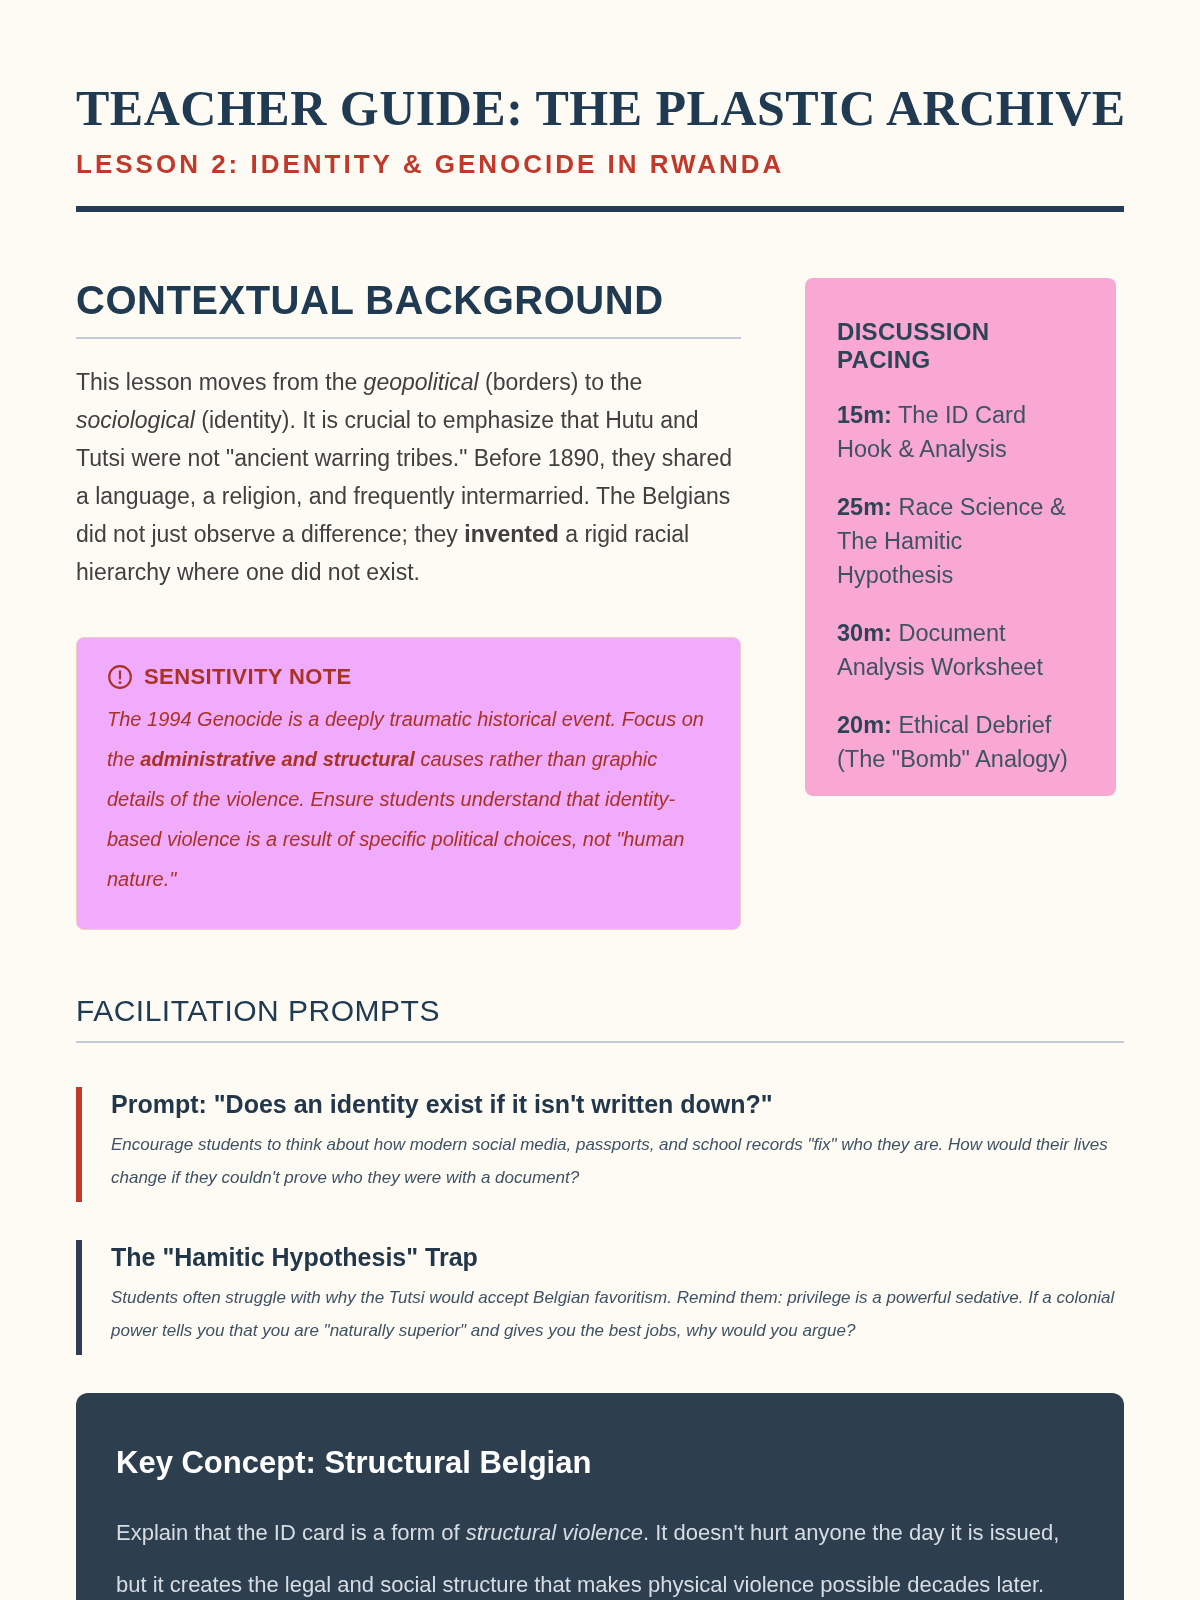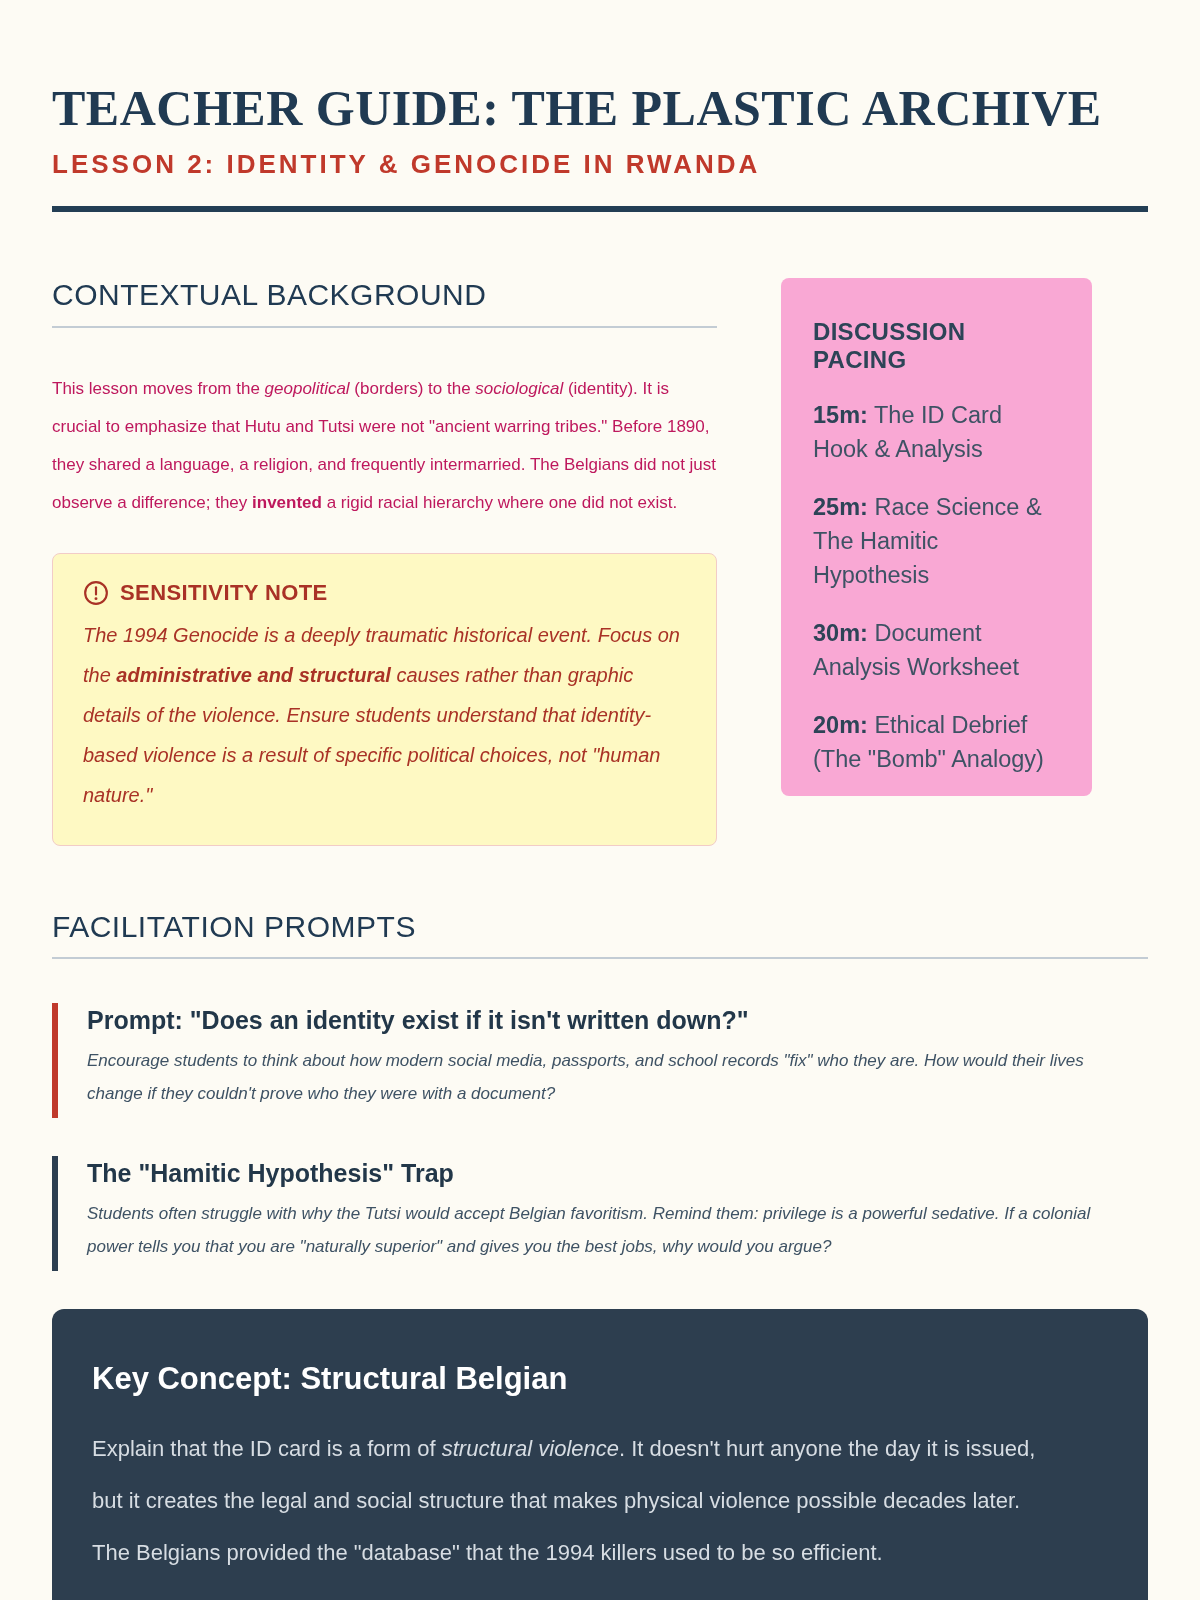--- a/index.html
+++ b/index.html
@@ -4,21 +4,21 @@
 <style>
   * { margin: 0; padding: 0; box-sizing: border-box; }
   html, body { width: 1200px; }
   body {
     height: 1600px;
     overflow: hidden;
     background: #fdfbf4;
     font-family: "Liberation Sans", sans-serif;
     color: #3e5264;
   }
-  .page { width: 1200px; height: 1600px; padding: 0 52px; overflow: hidden; }
+  .page { width: 1200px; height: 1600px; padding: 0 76px; overflow: hidden; }
 
   
   header { padding-top: 82px; }
   h1.title {
     font-family: "Liberation Serif", serif;
     font-weight: 700;
     font-size: 50px;
     line-height: 1.05;
     color: #203a52;
     letter-spacing: 0.5px;
@@ -31,38 +31,38 @@
     letter-spacing: 3px;
     color: #c0392b;
   }
   .header-rule { margin-top: 26px; height: 6px; background: #233e54; }
 
   
   .columns { display: flex; gap: 64px; margin-top: 66px; }
   .col-left { flex: 0 0 665px; max-width: 665px; }
 
   h2.section-heading {
-    font-size: 30px;
-    font-weight: 400;
+    font-size: 40px;
+    font-weight: 700;
     letter-spacing: 0.5px;
     color: #203a52;
     padding-bottom: 14px;
     border-bottom: 2px solid #c3ccd4;
   }
   .bodytext {
-    margin-top: 42px;
-    font-size: 17px;
+    margin-top: 24px;
+    font-size: 23px;
     line-height: 38px;
-    color: #be185d;
+    color: #404040;
   }
 
   
   .note {
-    margin-top: 31px;
-    background: #fef9c3;
+    margin-top: 46px;
+    background: #f0abfc;
     border: 1.5px solid #f2ccc7;
     border-radius: 8px;
     padding: 26px 30px 30px 30px;
   }
   .note-head { display: flex; align-items: center; gap: 11px; }
   .note-title {
     font-size: 22px;
     font-weight: 700;
     letter-spacing: 0.4px;
     color: #a93226;

